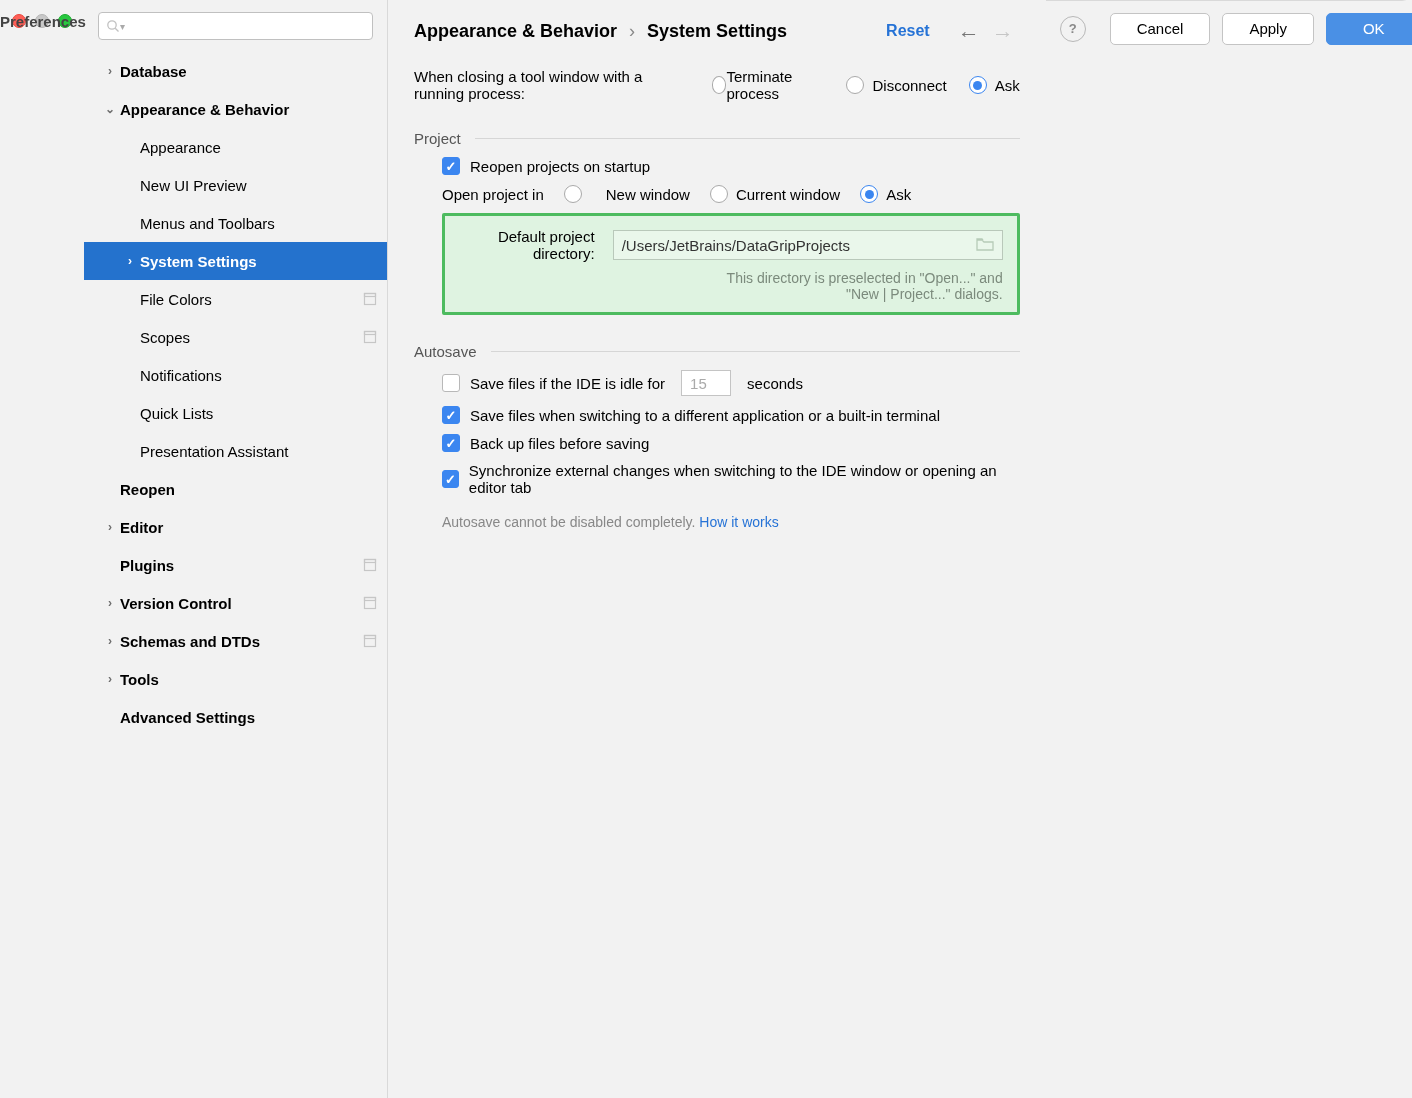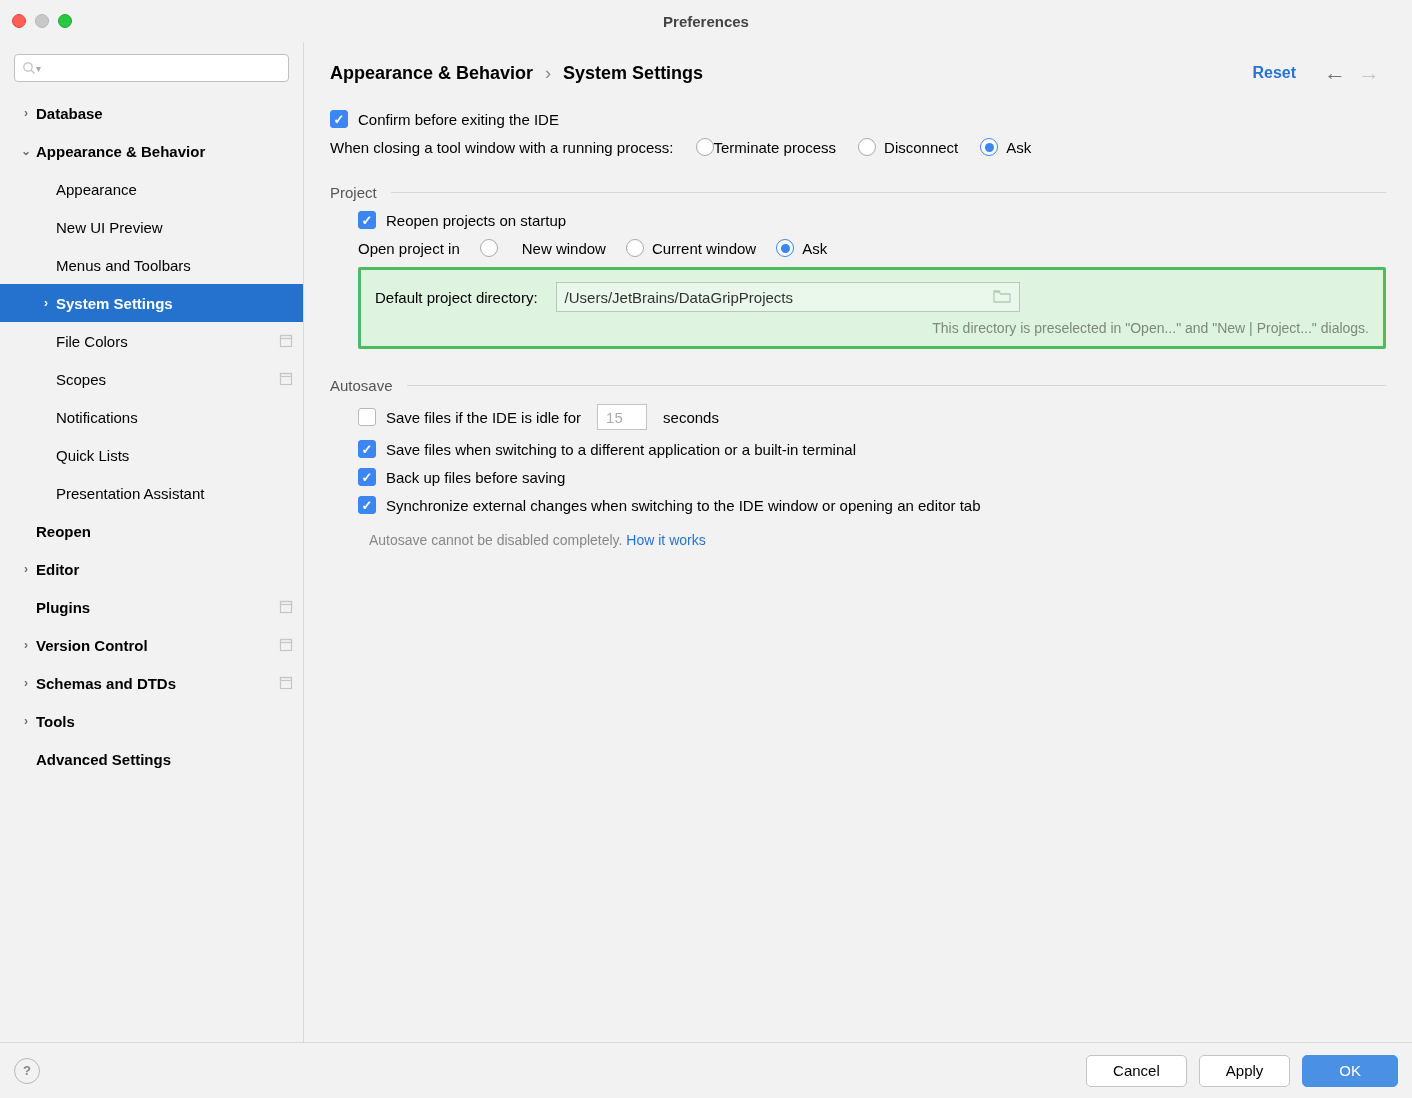--- a/index.html
+++ b/index.html
@@ -10,21 +10,20 @@
   width: 1412px;
   height: 1098px;
   overflow: hidden;
   color: #000;
 }
 .window {
   width: 1412px;
   height: 1098px;
   background: #f2f2f2;
   display: flex;
-  flex-direction: column;
   border-radius: 10px;
   overflow: hidden;
 }
 .titlebar {
   height: 42px;
   display: flex;
   align-items: center;
   padding: 0 12px;
   position: relative;
 }
@@ -119,21 +118,21 @@
   background:#eaf7eb;
   height:30px; width:464px; margin-left:8px;
   padding:0 8px; font-size:15px; color:#333;
 }
 .dirfield .folder-icon { margin-left:auto; opacity:0.4; }
 .hint { color:#7b8a7c; font-size:14px; margin-top:8px; margin-left:250px; }
 .smallnum {
   width:50px; height:26px; border:1px solid #c4c4c4; background:#fff;
   color:#aaa; text-align:left; padding:0 8px; font-size:15px; margin:0 6px;
 }
-.note { color:#888; font-size:14px; margin-top:18px;margin-left:11px; }
+.note { color:#888; font-size:14px; margin-top:18px; }
 .note a { color:#2673d6; text-decoration:none; }
 .footer {
   height:56px; border-top:1px solid #d9d9d9;
   display:flex; align-items:center; padding:0 14px; gap:12px;
   background:#f2f2f2;
 }
 .help {
   width:26px; height:26px; border:1.5px solid #b8b8b8; border-radius:50%;
   display:flex; align-items:center; justify-content:center; color:#888; font-weight:600;
 }
@@ -275,24 +274,20 @@
           <span class="sep">›</span>
           <span>System Settings</span>
         </div>
         <div class="hspacer"></div>
         <span class="reset-link">Reset</span>
         <span class="navarrow">←</span>
         <span class="navarrow disabled">→</span>
       </div>
 
       <div class="content">
-        <div class="row">
-          <span class="checkbox checked"></span>
-          <span class="inline-label">Confirm before exiting the IDE</span>
-        </div>
         <div class="row" style="gap:22px;">
           <span class="inline-label">When closing a tool window with a running process:</span>
           <span style="display:flex;align-items:center;gap:0;">
             <span class="radio"></span>
             <span>Terminate process</span>
           </span>
           <span style="display:flex;align-items:center;gap:8px;">
             <span class="radio"></span>
             <span>Disconnect</span>
           </span>

